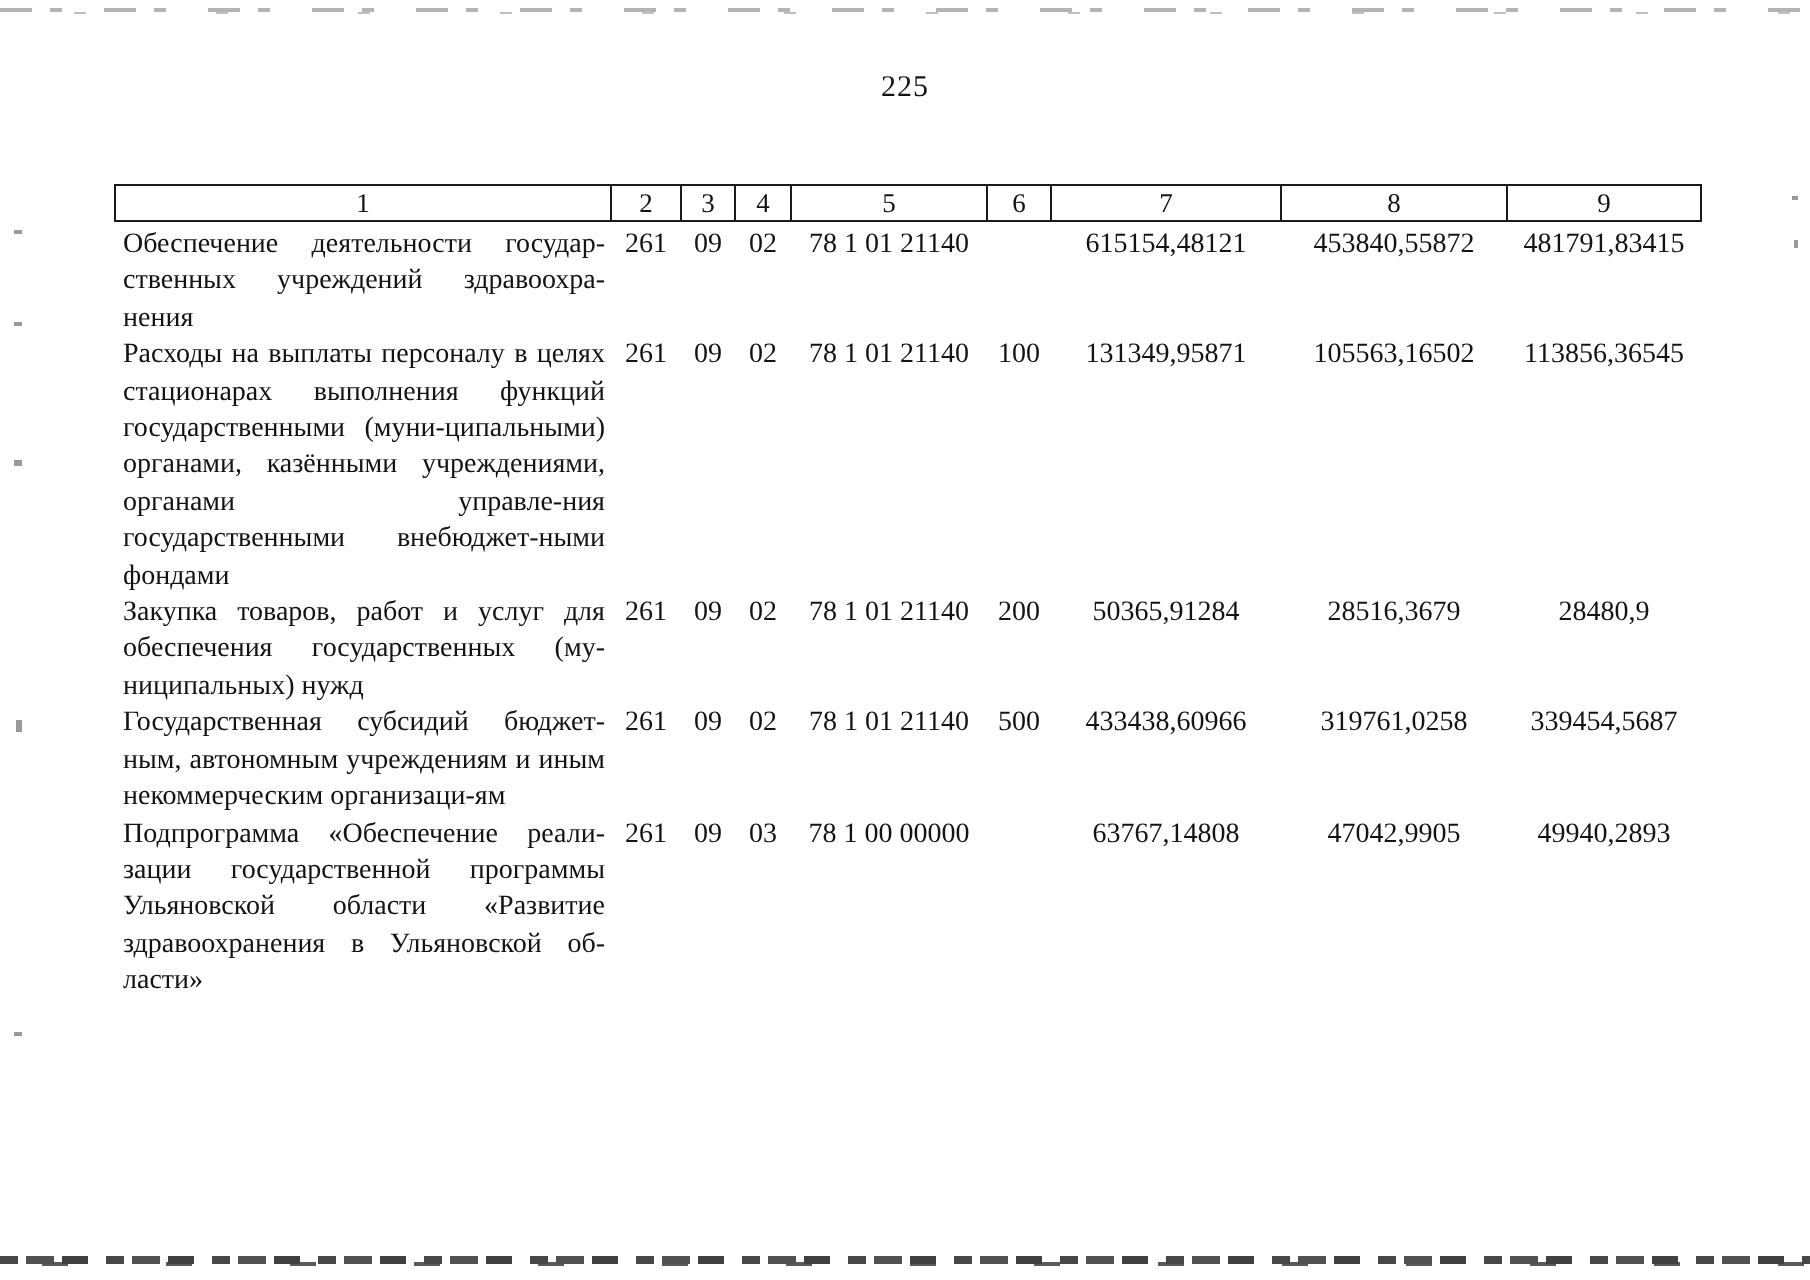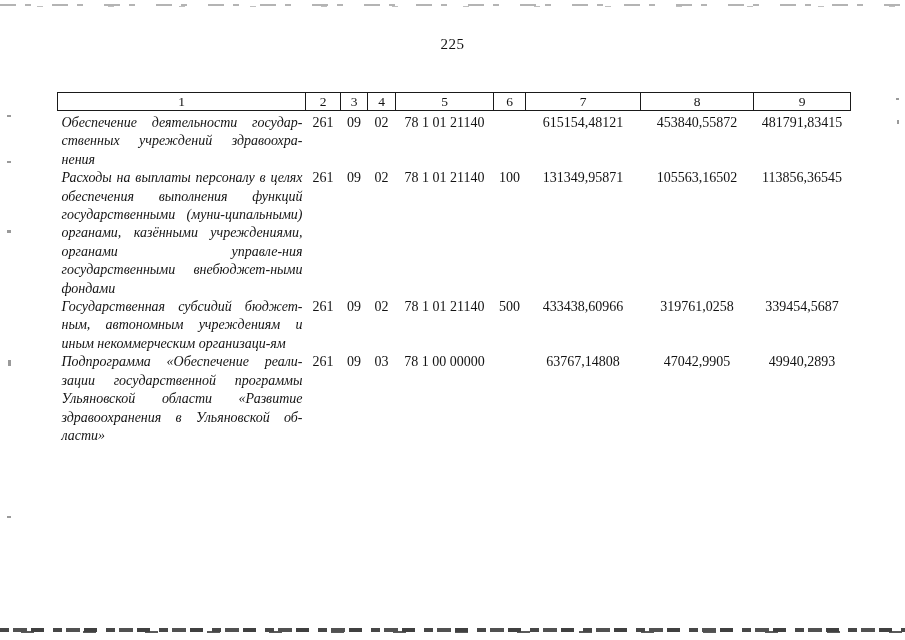--- a/index.html
+++ b/index.html
@@ -39,21 +39,21 @@
     border:1.5px solid #1a1a1a;
     height:17px;line-height:17px;padding:0;
     text-align:center;font-size:13.5px;
   }
   .doc-table tbody td{
     vertical-align:top;padding:0;
     font-size:14px;line-height:18.4px;
   }
   .doc-table tbody tr:first-child td{padding-top:3px;}
   .doc-table tbody td.c-name{
-    text-align:justify;padding-left:4px;padding-right:3px;font-style:italic;
+    text-align:justify;padding-left:4px;padding-right:3px;
   }
   .doc-table tbody td.c-mid,.doc-table tbody td.c-amt{
     text-align:center;white-space:nowrap;
   }
 </style>
 </head>
 <body>
 
 <div class="scan-top-line"></div>
 <div class="margin-mark" style="left:7px;top:115px;width:4px;height:2px;"></div>
@@ -97,29 +97,40 @@
       <td class="c-mid">261</td>
       <td class="c-mid">09</td>
       <td class="c-mid">02</td>
       <td class="c-mid">78 1 01 21140</td>
       <td class="c-mid"></td>
       <td class="c-amt">615154,48121</td>
       <td class="c-amt">453840,55872</td>
       <td class="c-amt">481791,83415</td>
     </tr>
     <tr>
-      <td class="c-name">Расходы на выплаты персоналу в целях обеспечения выполнения функций государственными (муни-ципальными) органами, казёнными учреждениями, органами управле-ния государственными внебюджет-ными фондами</td>
+      <td class="c-name">Расходы на выплаты персоналу в целях стационарах выполнения функций государственными (муни-ципальными) органами, казёнными учреждениями, органами управле-ния государственными внебюджет-ными фондами</td>
       <td class="c-mid">261</td>
       <td class="c-mid">09</td>
       <td class="c-mid">02</td>
       <td class="c-mid">78 1 01 21140</td>
       <td class="c-mid">100</td>
       <td class="c-amt">131349,95871</td>
       <td class="c-amt">105563,16502</td>
       <td class="c-amt">113856,36545</td>
+    </tr>
+    <tr>
+      <td class="c-name">Закупка товаров, работ и услуг для обеспечения государственных (му-ниципальных) нужд</td>
+      <td class="c-mid">261</td>
+      <td class="c-mid">09</td>
+      <td class="c-mid">02</td>
+      <td class="c-mid">78 1 01 21140</td>
+      <td class="c-mid">200</td>
+      <td class="c-amt">50365,91284</td>
+      <td class="c-amt">28516,3679</td>
+      <td class="c-amt">28480,9</td>
     </tr>
     <tr>
       <td class="c-name">Государственная субсидий бюджет-ным, автономным учреждениям и иным некоммерческим организаци-ям</td>
       <td class="c-mid">261</td>
       <td class="c-mid">09</td>
       <td class="c-mid">02</td>
       <td class="c-mid">78 1 01 21140</td>
       <td class="c-mid">500</td>
       <td class="c-amt">433438,60966</td>
       <td class="c-amt">319761,0258</td>

